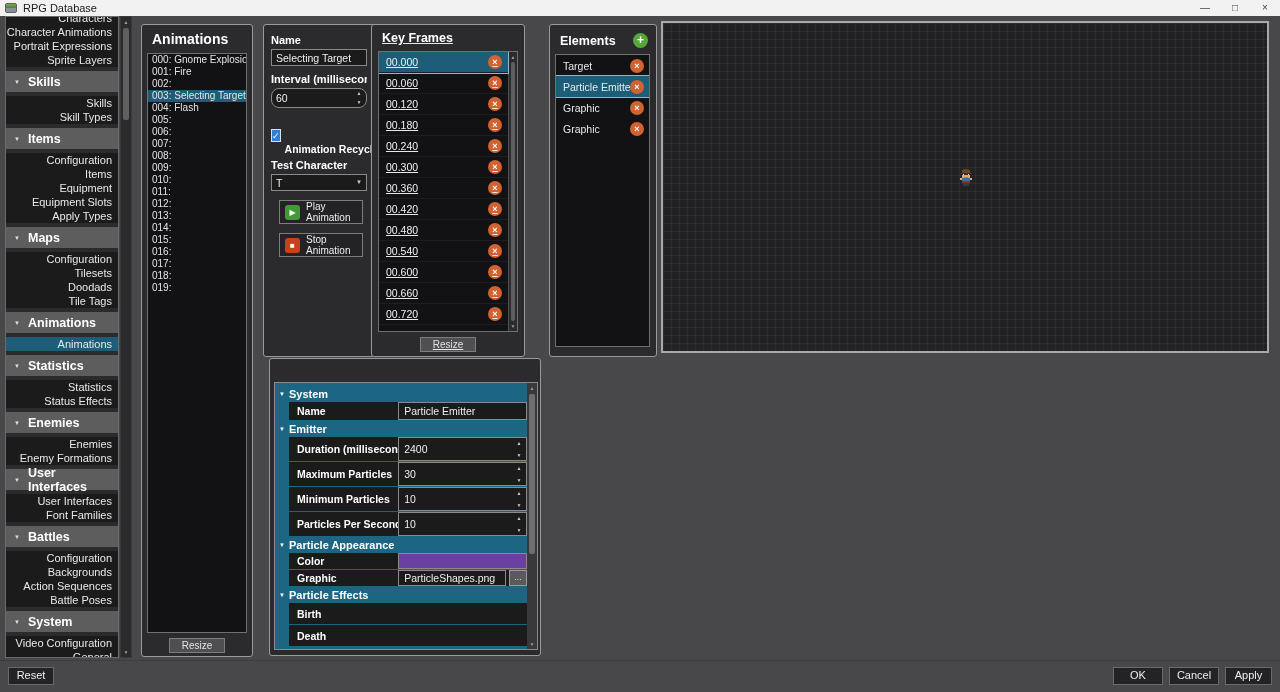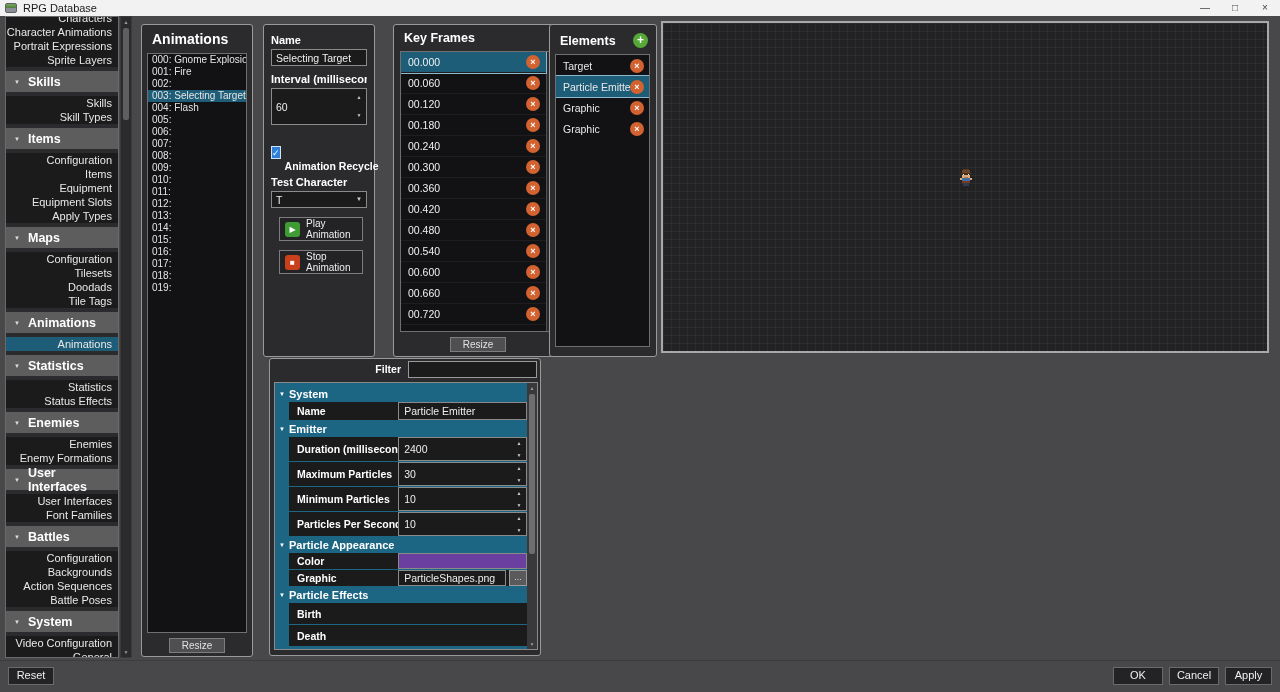--- a/index.html
+++ b/index.html
@@ -46,35 +46,35 @@
   .animations-panel { left:141px; top:24px; width:112px; height:633px; }
   .animations-panel .panel-title { font-size:14px; }
   .anim-list { margin:2px 5px 0 5px; height:580px; }
   .anim-row { height:12px; line-height:12px; font-size:10px; padding-left:4px; color:#e5e5e5; white-space:nowrap; overflow:hidden; }
   .anim-row.sel { background:var(--selection_teal); }
 
   
   .form-panel { left:263px; top:24px; width:112px; height:333px; padding:6px 7px; }
   .form-label { font-weight:bold; font-size:11px; color:#fff; margin:3px 0 3px 0; white-space:nowrap; overflow:hidden; }
   .form-input { background:#1b1b1c; border:1px solid #8a8a8a; color:#eee; font-size:10.5px; height:17px; display:flex; align-items:center; padding-left:4px; position:relative; }
-  .form-spin { height:37px; margin-bottom:2px; }
+  .form-spin { height:20px; margin-bottom:2px;border-radius:8px; }
   .spin-arrows { position:absolute; right:1px; top:0; bottom:0; width:12px; display:flex; flex-direction:column; justify-content:space-around; }
   .spin-arrows span { font-size:5px; line-height:5px; color:#ccc; text-align:center; }
   .check-row { display:flex; align-items:center; margin:7px 0 4px 0; }
   .checkbox { width:13px; height:13px; background:var(--checkbox_blue); border:1px solid #cfe3f5; color:#fff; font-size:9px; line-height:12px; text-align:center; margin-right:4px; }
   .check-label { font-weight:bold; font-size:10.5px; color:#fff; white-space:nowrap;margin-top:28px; }
   .dropdown { position:relative; padding-right:14px; }
   .dd-arrow { position:absolute; right:4px; top:4px; font-size:6px; color:#ccc; }
   .media-btn { width:84px; height:24px; margin:9px 0 0 8px; background:#232325; border:1px solid #7d7d7f; display:flex; align-items:center; padding-left:5px; color:#eee; font-size:10px; }
   .media-icon { width:15px; height:15px; border-radius:3px; margin-right:6px; color:#fff; font-size:8px; line-height:15px; text-align:center; flex:0 0 15px; }
   .play-icon { background:var(--play_green); }
   .stop-icon { background:var(--stop_red); }
 
   
-  .keyframes-panel { left:393px; top:24px; width:170px; height:333px; }
+  .keyframes-panel { left:371px; top:24px; width:154px; height:333px;text-decoration:underline; }
   .kf-list { margin:2px 6px 0 6px; height:281px; padding-right:9px; }
   .kf-row { height:21px; display:flex; align-items:center; padding-left:7px; border-bottom:1px solid #1e1e20; position:relative; }
   .kf-row.sel { background:var(--selection_teal); outline:1px solid #8fb8cc;gap:28px; }
   .kf-time { font-size:10.5px; color:#f0f0f0; flex:1; }
   .del-btn { width:14px; height:14px; border-radius:50%; background:var(--delete_orange); color:#fff; font-size:9px; font-weight:bold; text-align:center; line-height:14px; margin-right:6px; flex:0 0 14px; }
   .kf-scroll { right:0; top:0; width:9px; height:100%; background:#2b2b2e; border-left:1px solid #505052; }
   .kf-scroll .sc-thumb { top:10px; bottom:10px; }
 
   
   .elements-panel { left:549px; top:24px; width:108px; height:333px; }
@@ -528,24 +528,20 @@
     <rect x="2" y="7" width="1" height="2" fill="#e0a878"></rect>
     <rect x="10" y="7" width="1" height="2" fill="#e0a878"></rect>
     <rect x="3" y="10" width="7" height="1" fill="#7a3a1e"></rect>
     <rect x="4" y="11" width="5" height="3" fill="#2e3a4e"></rect>
     <rect x="3" y="14" width="3" height="1" fill="#222"></rect>
     <rect x="7" y="14" width="3" height="1" fill="#222"></rect>
   </svg>
 </div>
 
 <div class="panel properties-panel">
-  <div class="filter-row">
-    <span class="filter-label">Filter</span>
-    <div class="filter-input"></div>
-  </div>
   <div class="prop-grid">
     <div class="prop-rows">
 
         <div class="prop-row section">
           <span class="sec-arrow">▼</span>
           <div class="cell-label">System</div>
 
         </div>
 
         <div class="prop-row text">

